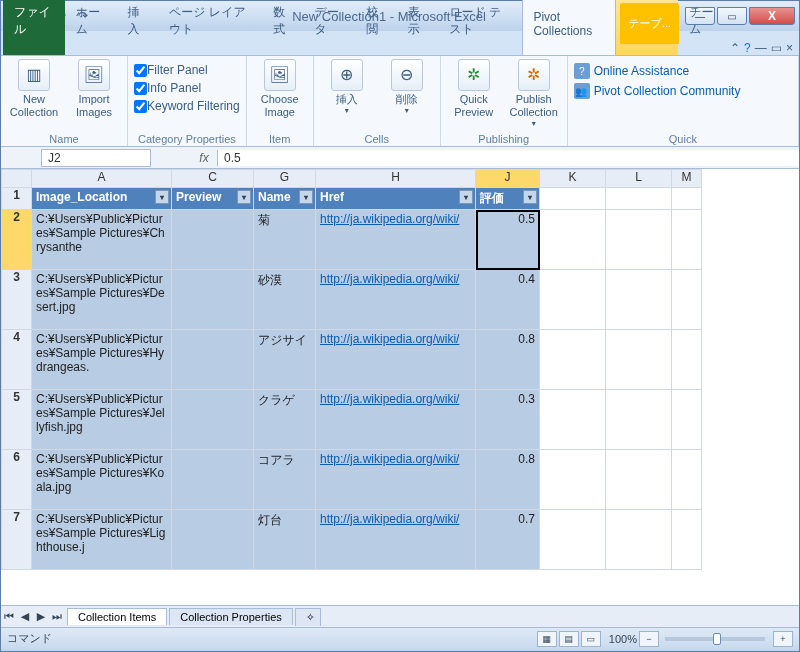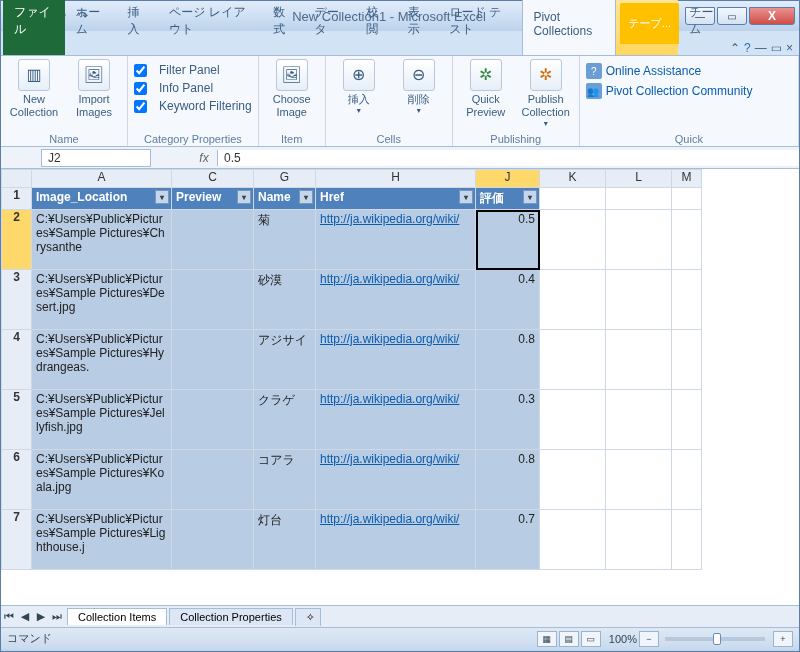--- a/index.html
+++ b/index.html
@@ -24,21 +24,21 @@
 .tabstrip .spacer { flex: 1; }
 .tabstrip .help { display: flex; gap: 4px; padding-right: 6px; }
 .tabstrip .help span { color: #3b5d80; font-size: 12px; cursor: pointer; }
 
 .ribbon { height: 92px; background: #f5f9fd; border-top: 1px solid #a7bcd6; border-bottom: 1px solid #a7bcd6; display: flex; }
 .rgroup { border-right: 1px solid #cdd9e8; padding: 3px 6px 1px; display: flex; flex-direction: column; }
 .rgroup .body { flex: 1; display: flex; align-items: flex-start; gap: 6px; }
 .rgroup .lbl { text-align: center; font-size: 11px; color: #5d7da0; padding-top: 1px; }
 .bigbtn { display: flex; flex-direction: column; align-items: center; width: 54px; font-size: 11px; color: #3b5d80; cursor: pointer; text-align: center; line-height: 1.2; }
 .bigbtn .ico { width: 32px; height: 32px; margin-bottom: 2px; display: flex; align-items: center; justify-content: center; border: 1px solid #b8c8dc; background: linear-gradient(#fff,#e5eef8); border-radius: 3px; font-size: 16px; }
-.chk { font-size: 12px; color: #3b5d80; display: flex; align-items: flex-end; gap: 12px; cursor: pointer; }
+.chk { font-size: 12px; color: #3b5d80; display: flex; align-items: flex-end; gap: 0; cursor: pointer; }
 .chk input { width: 13px; height: 13px; }
 .vstack { display: flex; flex-direction: column; gap: 4px; padding-top: 4px; }
 .link { color: #0b5cad; font-size: 12px; cursor: pointer; display: flex; align-items: center; gap: 4px; }
 .link .gic { width: 16px; height: 16px; background: #6a9ed4; border-radius: 2px; display: inline-flex; align-items: center; justify-content: center; color: #fff; font-size: 10px; }
 
 .fxbar { height: 22px; background: #eef3fa; border-bottom: 1px solid #a7bcd6; display: flex; align-items: center; font-size: 12px; }
 .namebox { width: 110px; margin: 0 40px 0 40px; border: 1px solid #a7bcd6; background: #fff; padding: 1px 6px; color: #333; }
 .fx { width: 26px; text-align: center; color: #666; font-style: italic; }
 .fxinput { flex: 1; border-left: 1px solid #a7bcd6; padding: 1px 6px; background: #fff; color: #333; }
 

